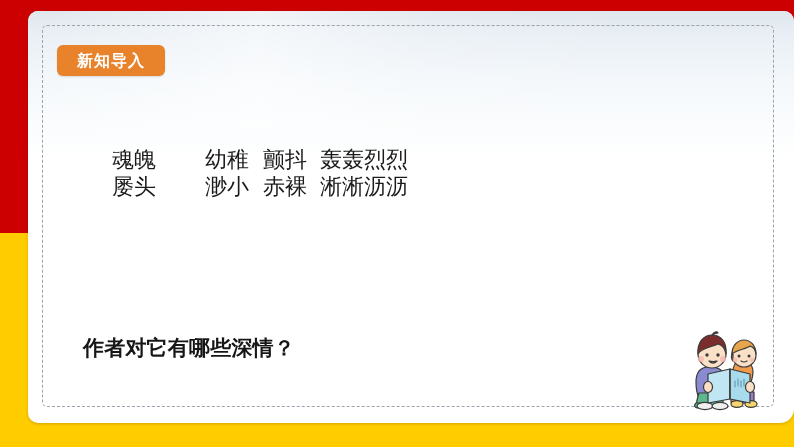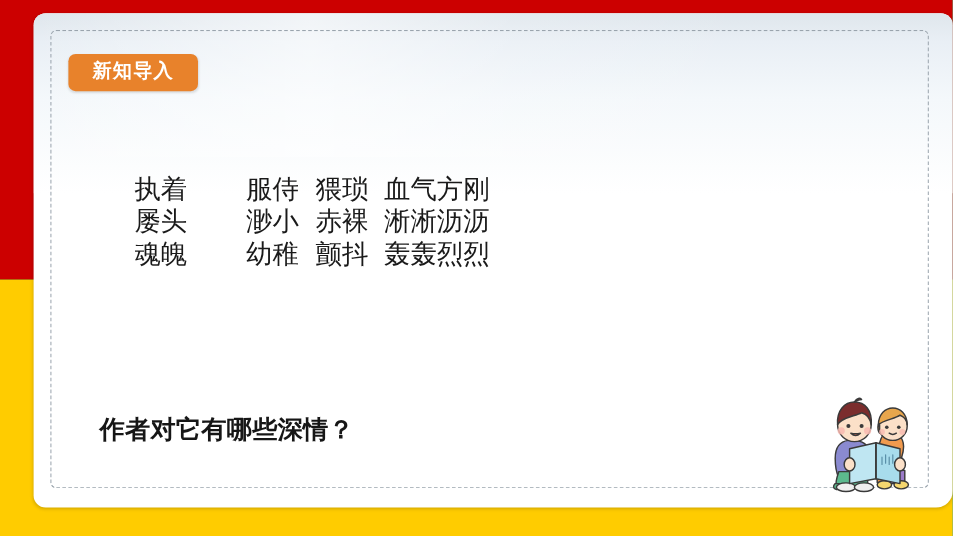--- a/index.html
+++ b/index.html
@@ -5,22 +5,22 @@
   html, body {
     margin: 0;
     padding: 0;
     background: #ffffff;
   }
   #slide {
     position: relative;
     width: 794px;
     height: 447px;
     overflow: hidden;
-    font-family: Liberation Mono, monospace;
-    background: #15803d;
+    font-family: Liberation Sans, sans-serif;
+    background: #c4b5fd;
   }
   
   .band {
     position: absolute;
     top: 0;
     width: 794px;
     height: 447px;
     left: 0;
   }
   .band-red {
@@ -133,21 +133,21 @@
   .question {
     position: absolute;
     left: 83px;
     font-size: 21px;
     font-weight: bold;
     color: #161616;
     white-space: nowrap;
     letter-spacing: 0.2px;
   }
   .q1 { top: 280px; }
-  .q2 { top: 344px; text-align: center; }
+  .q2 { top: 334px; text-align: center; }
   
   .illustration {
     position: absolute;
     left: 683px;
     top: 327px;
     width: 86px;
     height: 86px;
   }
 </style>
 </head>
@@ -165,36 +165,30 @@
     <div class="card-sheen2"></div>
     <div class="dashed-frame"></div>
   </div>
 
   <div class="badge">新知导入</div>
 
 
   <table class="word-table">
     <tbody>
       <tr>
-        <td class="col1">执着</td>
-        <td class="col2">服侍</td>
-        <td class="col3">猥琐</td>
-        <td class="col4">血气方刚</td>
+        <td class="col1">魂魄</td>
+        <td class="col2">幼稚</td>
+        <td class="col3">颤抖</td>
+        <td class="col4">轰轰烈烈</td>
       </tr>
       <tr>
         <td class="col1">屡头</td>
         <td class="col2">渺小</td>
         <td class="col3">赤裸</td>
         <td class="col4">淅淅沥沥</td>
-      </tr>
-      <tr>
-        <td class="col1">魂魄</td>
-        <td class="col2">幼稚</td>
-        <td class="col3">颤抖</td>
-        <td class="col4">轰轰烈烈</td>
       </tr>
     </tbody>
   </table>
 
   <div class="question q2">作者对它有哪些深情？</div>
 
   <div class="illustration">
     <svg viewBox="0 0 86 86" width="86" height="86" xmlns="http://www.w3.org/2000/svg">
       <g stroke="#3a3a3a" stroke-width="1.2" stroke-linejoin="round" stroke-linecap="round">
 

